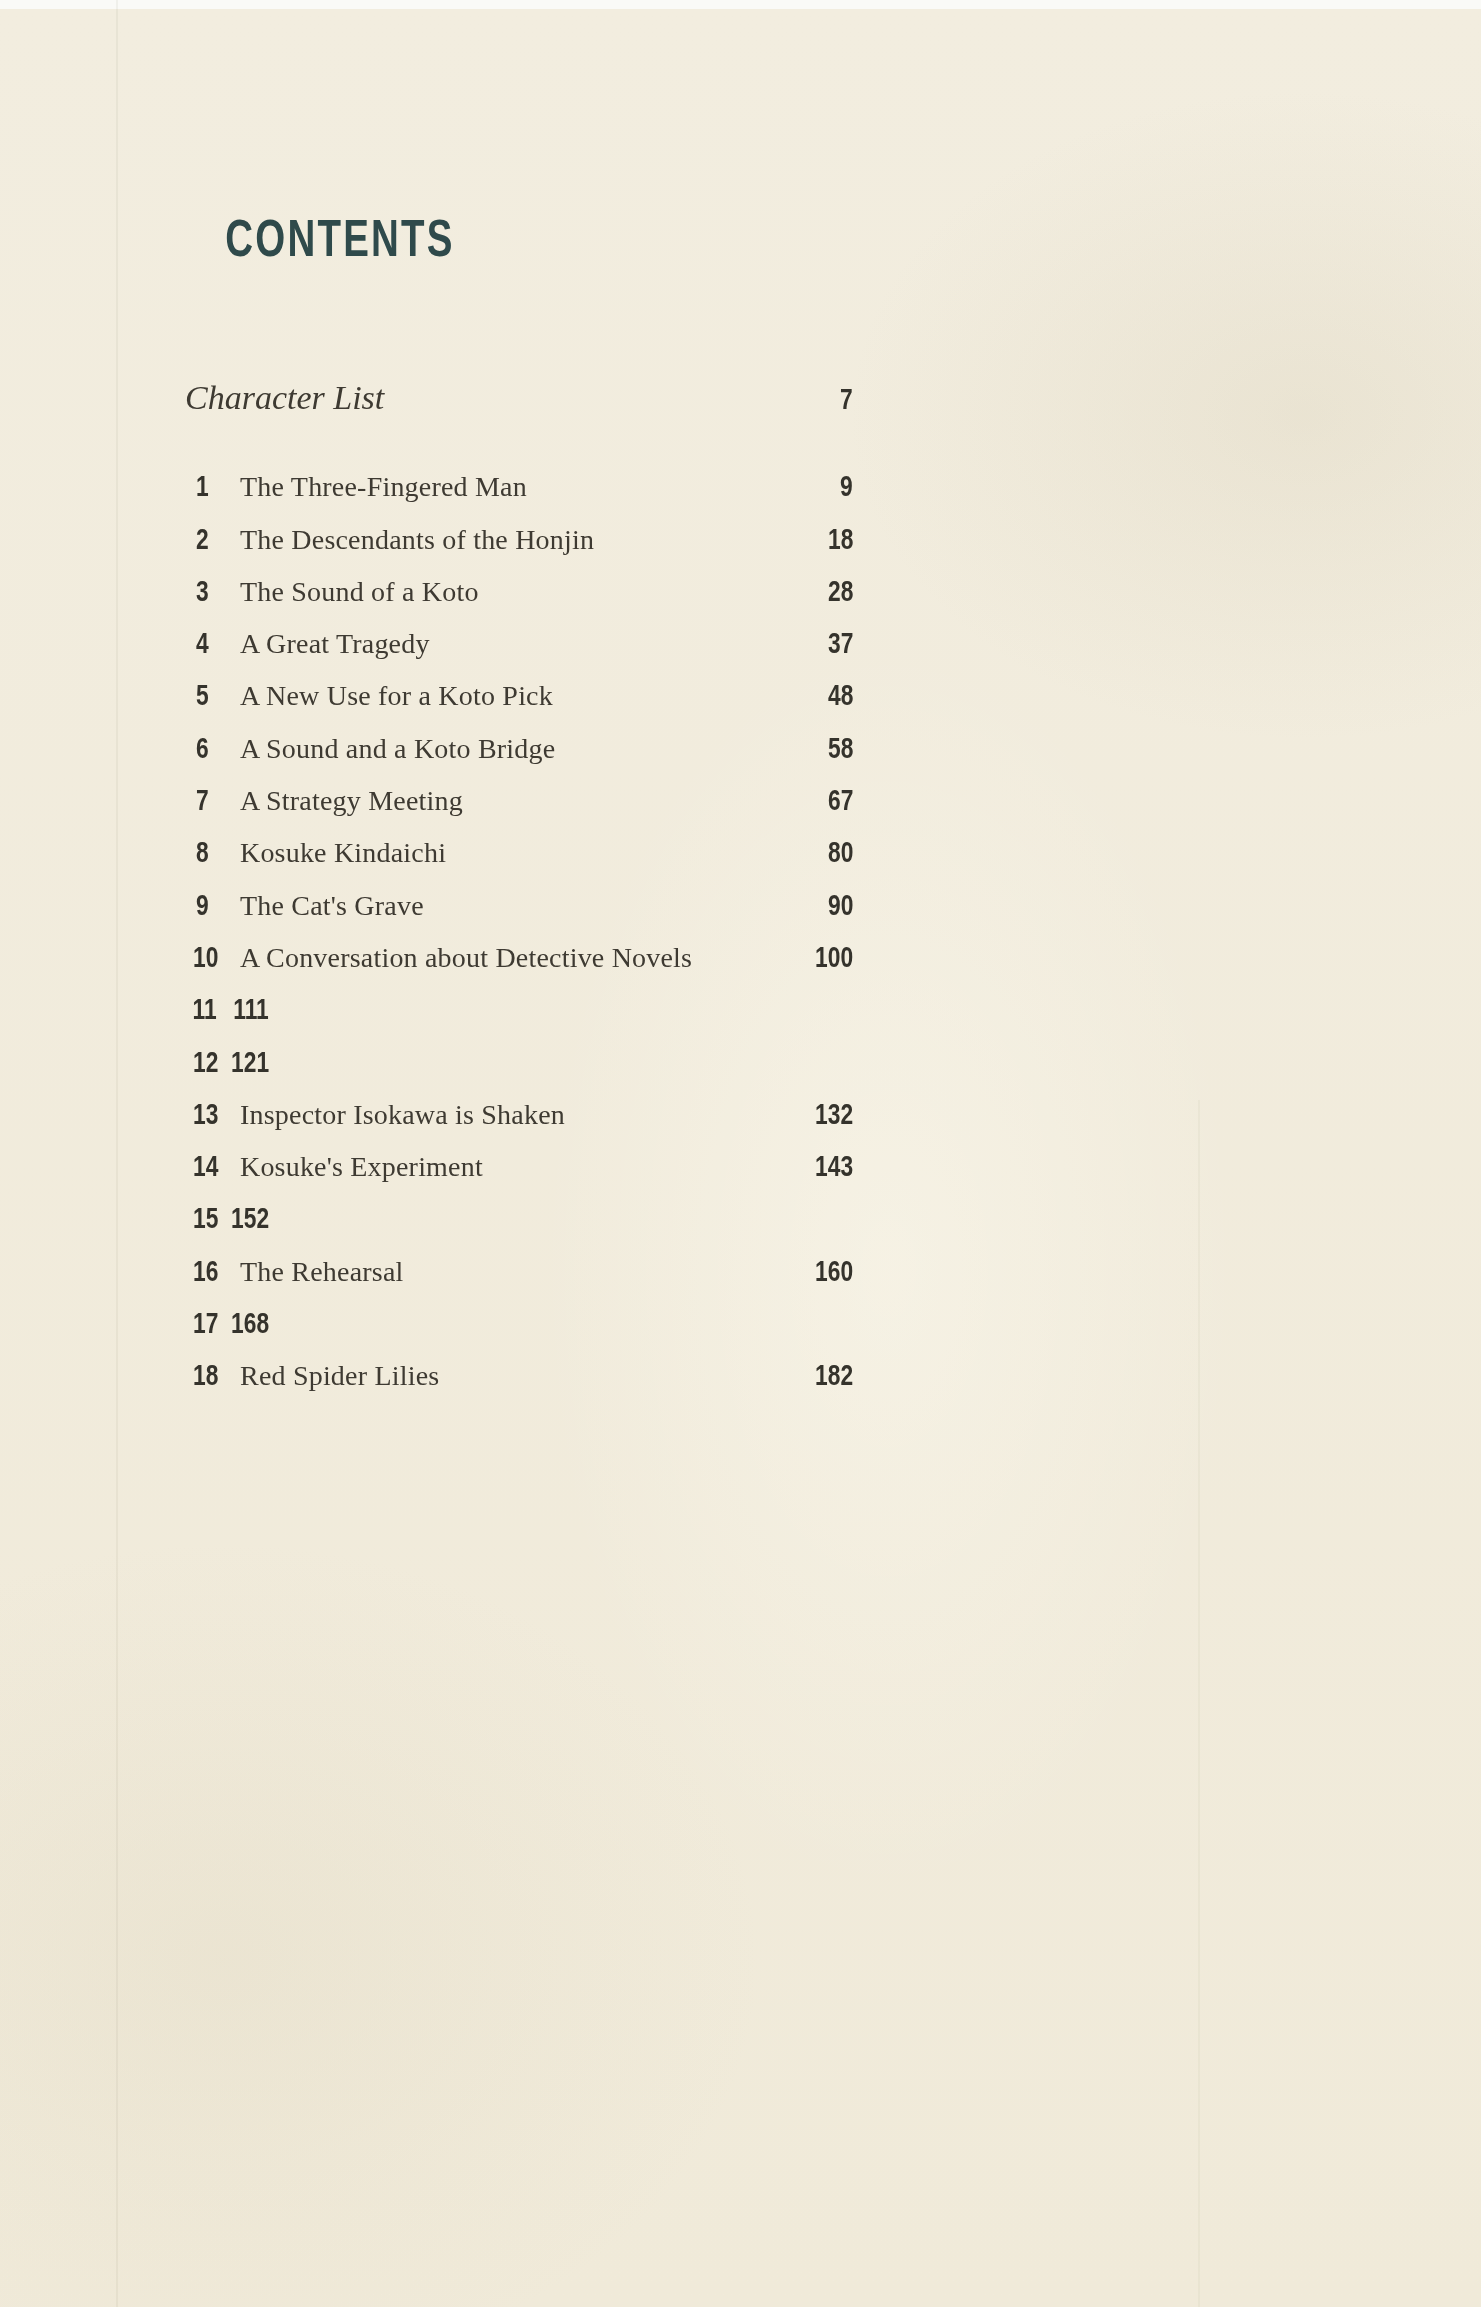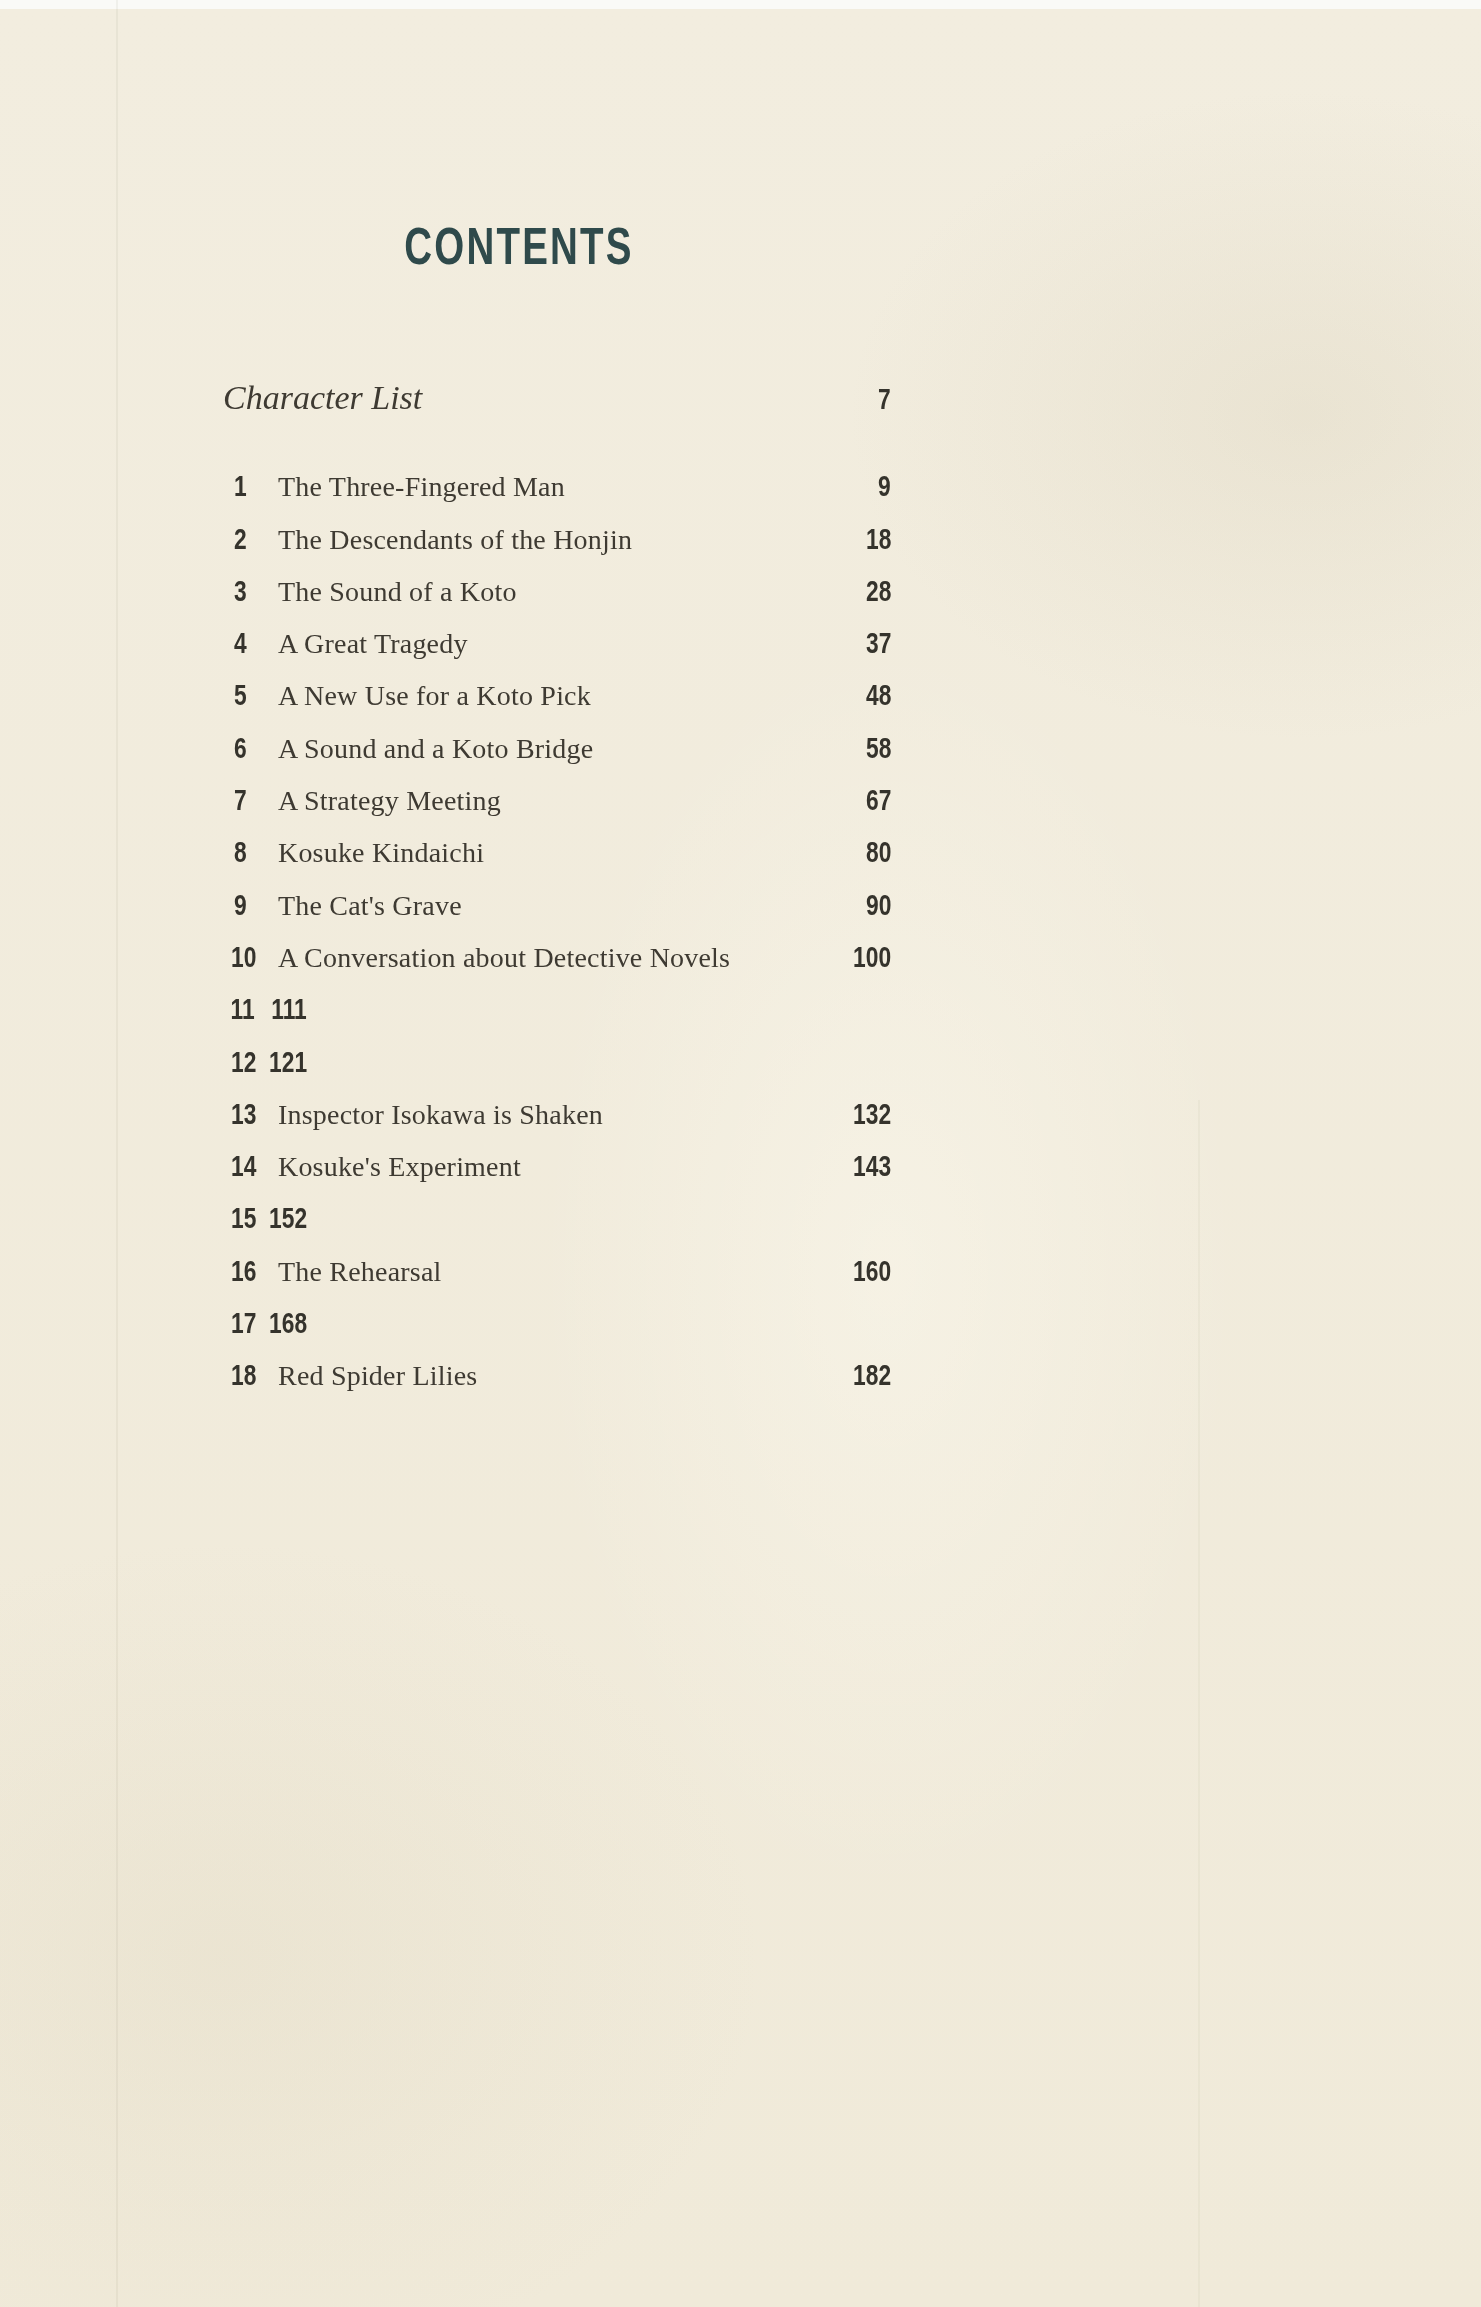--- a/index.html
+++ b/index.html
@@ -26,42 +26,41 @@
   .crease {
     position: absolute; top: 0; bottom: 0; width: 2px;
     background: rgba(120,110,88,0.07);
   }
   .crease.left  { left: 116px; }
   .crease.right { left: 1198px; top: 1100px; background: rgba(120,110,88,0.05); }
 
   .toc-title-wrap {
     position: absolute;
     left: 185px;
-    top: 216px;
+    top: 208px;
     width: 668px;
-    text-align: center;
+    text-align: left;
   }
   .toc-title {
     display: inline-block;
     font-family: "Liberation Sans", sans-serif;
     font-weight: bold;
     font-size: 52px;
     letter-spacing: 3px;
     color: #2f4a4b;
     transform: scaleX(0.74);
     transform-origin: 50% 50%;
     white-space: nowrap;
   }
 
   .toc {
     position: absolute;
     left: 185px;
     top: 372px;
     width: 668px;
-    margin-left: 38px;
   }
   .row {
     display: flex;
     align-items: baseline;
     height: 52.3px;
     line-height: 52.3px;
   }
   .fm-row { margin-bottom: 36px; }
   .fm-title {
     flex: 1;

